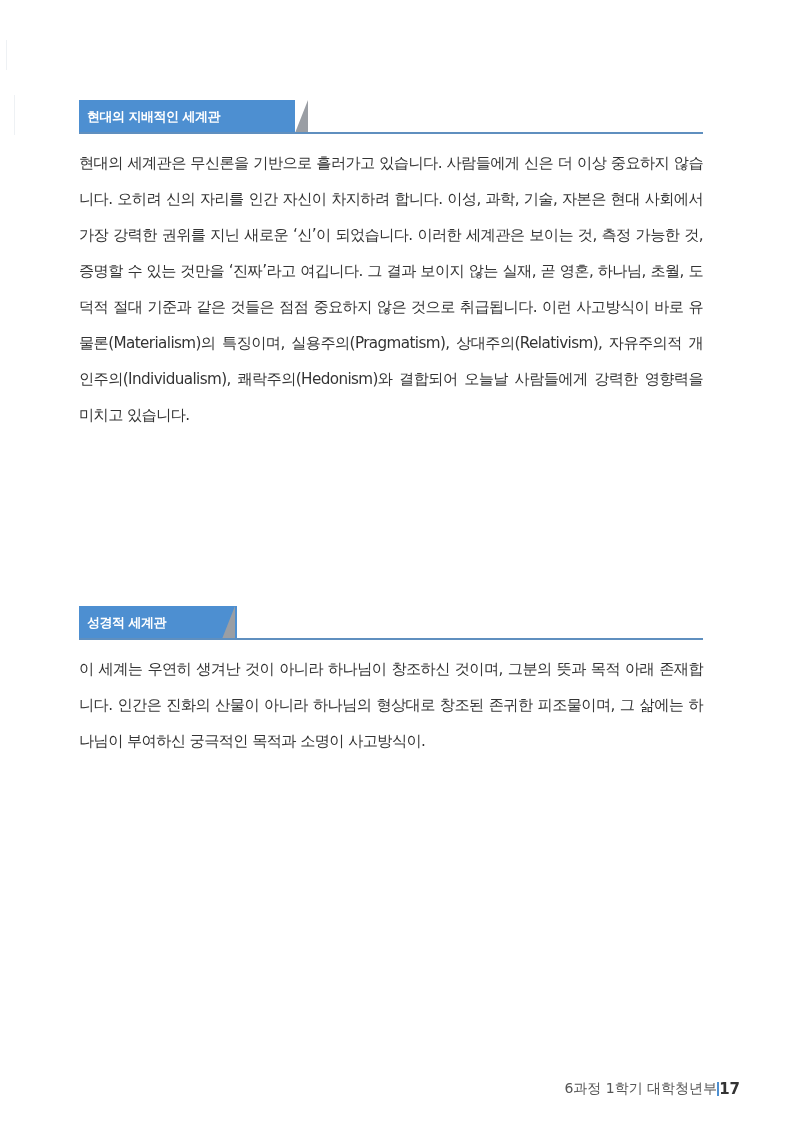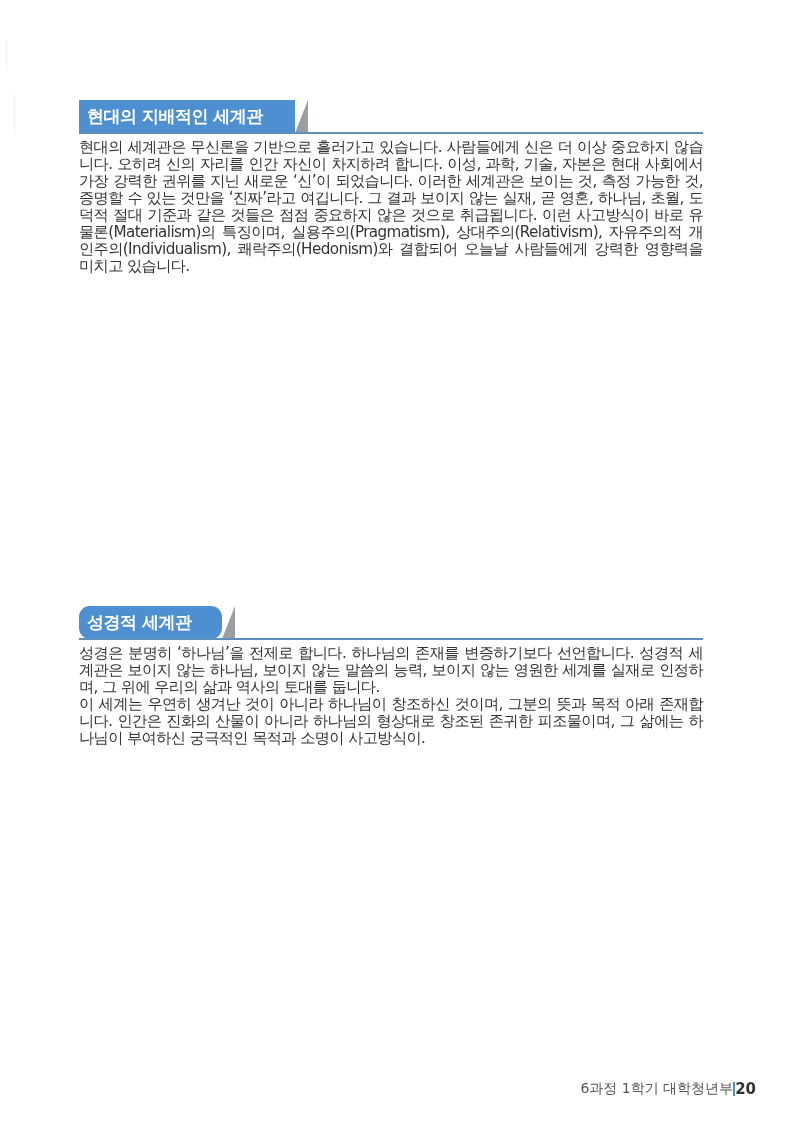--- a/index.html
+++ b/index.html
@@ -31,21 +31,21 @@
       height: 35px;
     }
     .section-header .tab {
       position: absolute;
       left: 0;
       top: 0;
       height: 33px;
       background: #4d8fd1;
       color: #ffffff;
       font-weight: bold;
-      font-size: 17px;
+      font-size: 13px;
       line-height: 33px;
       padding-left: 8px;
       box-sizing: border-box;
       letter-spacing: -0.5px;
     }
     .section-header .tab-corner {
       position: absolute;
       top: 0;
       width: 13px;
       height: 33px;
@@ -55,33 +55,33 @@
     .section-header .rule {
       position: absolute;
       left: 0;
       right: 0;
       top: 32px;
       height: 2px;
       background: #5f8fbf;
     }
     .body-text {
       margin: 0;
-      padding-top: 4px;
+      padding-top: 10px;
       font-size: 15.2px;
-      line-height: 17px;
+      line-height: 36px;
       letter-spacing: -0.6px;
       text-align: justify;
       color: #333333;
     }
     .body-text p {
       margin: 0;
     }
     .footer {
       position: absolute;
-      right: 44px;
+      right: 60px;
       top: 1080px;
       font-size: 14px;
       color: #555555;
       display: flex;
       align-items: center;
       text-align: right;
     }
     .footer .divider {
       display: inline-block;
       width: 2px;
@@ -106,27 +106,26 @@
     <div class="tab-corner" style="left:216px;"></div>
     <div class="rule"></div>
   </div>
   <div class="body-text">
     <p>현대의 세계관은 무신론을 기반으로 흘러가고 있습니다. 사람들에게 신은 더 이상 중요하지 않습니다. 오히려 신의 자리를 인간 자신이 차지하려 합니다. 이성, 과학, 기술, 자본은 현대 사회에서 가장 강력한 권위를 지닌 새로운 ‘신’이 되었습니다. 이러한 세계관은 보이는 것, 측정 가능한 것, 증명할 수 있는 것만을 ‘진짜’라고 여깁니다. 그 결과 보이지 않는 실재, 곧 영혼, 하나님, 초월, 도덕적 절대 기준과 같은 것들은 점점 중요하지 않은 것으로 취급됩니다. 이런 사고방식이 바로 유물론(Materialism)의 특징이며, 실용주의(Pragmatism), 상대주의(Relativism), 자유주의적 개인주의(Individualism), 쾌락주의(Hedonism)와 결합되어 오늘날 사람들에게 강력한 영향력을 미치고 있습니다.</p>
   </div>
 </section>
 
 <section class="section" style="top:606px;">
   <div class="section-header">
-    <div class="tab" style="width:143px;border-radius:11px;">성경적 세계관</div>
+    <div class="tab" style="width:158px;">성경적 세계관</div>
     <div class="tab-corner" style="left:143px;"></div>
     <div class="rule"></div>
   </div>
   <div class="body-text">
-    <p>성경은 분명히 ‘하나님’을 전제로 합니다. 하나님의 존재를 변증하기보다 선언합니다. 성경적 세계관은 보이지 않는 하나님, 보이지 않는 말씀의 능력, 보이지 않는 영원한 세계를 실재로 인정하며, 그 위에 우리의 삶과 역사의 토대를 둡니다.</p>
     <p>이 세계는 우연히 생겨난 것이 아니라 하나님이 창조하신 것이며, 그분의 뜻과 목적 아래 존재합니다. 인간은 진화의 산물이 아니라 하나님의 형상대로 창조된 존귀한 피조물이며, 그 삶에는 하나님이 부여하신 궁극적인 목적과 소명이 사고방식이.</p>
   </div>
 </section>
 
 <div class="footer">
   <span>6과정 1학기 대학청년부</span>
   <span class="divider"></span>
-  <span class="page-num">20</span>
+  <span class="page-num">17</span>
 </div>
 
 </body></html>

